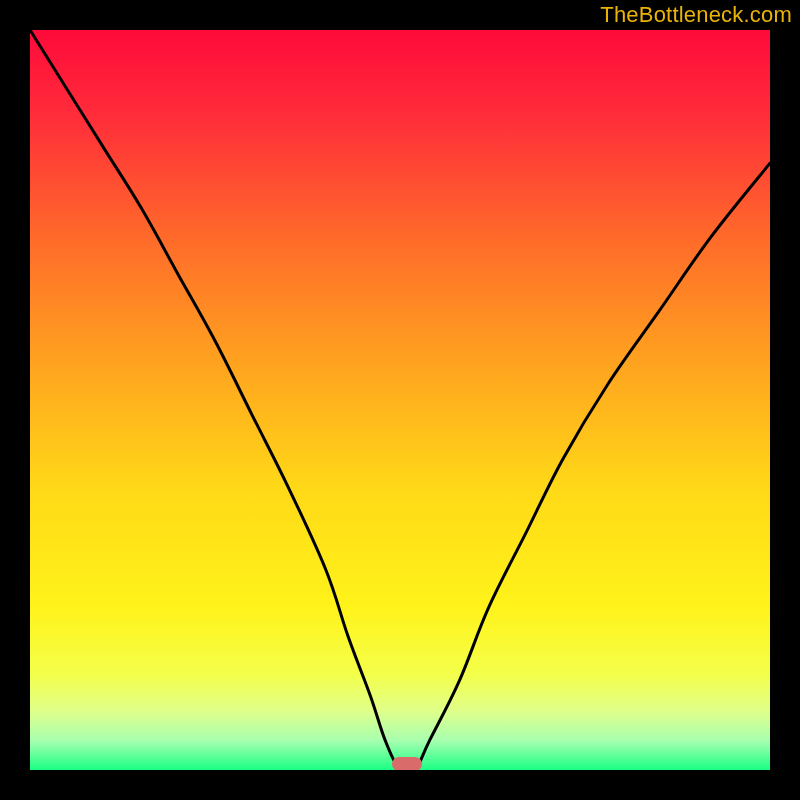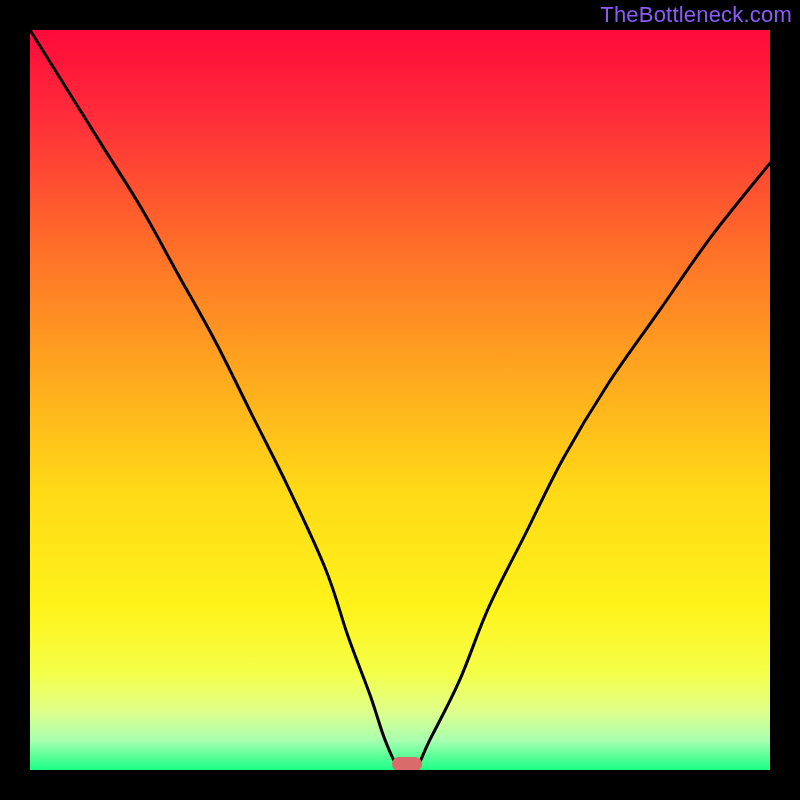--- a/index.html
+++ b/index.html
@@ -14,21 +14,21 @@
   .frame {
     position: relative;
     width: 800px;
     height: 800px;
     background: #000;
   }
   .watermark {
     position: absolute;
     top: 2px;
     right: 8px;
-    color: #8b5cf6;
+    color: #eab308;
     font-size: 22px;
     font-weight: 500;
     letter-spacing: 0.2px;
     z-index: 10;
   }
   .plot-area {
     position: absolute;
     left: 30px;
     top: 30px;
     width: 740px;

